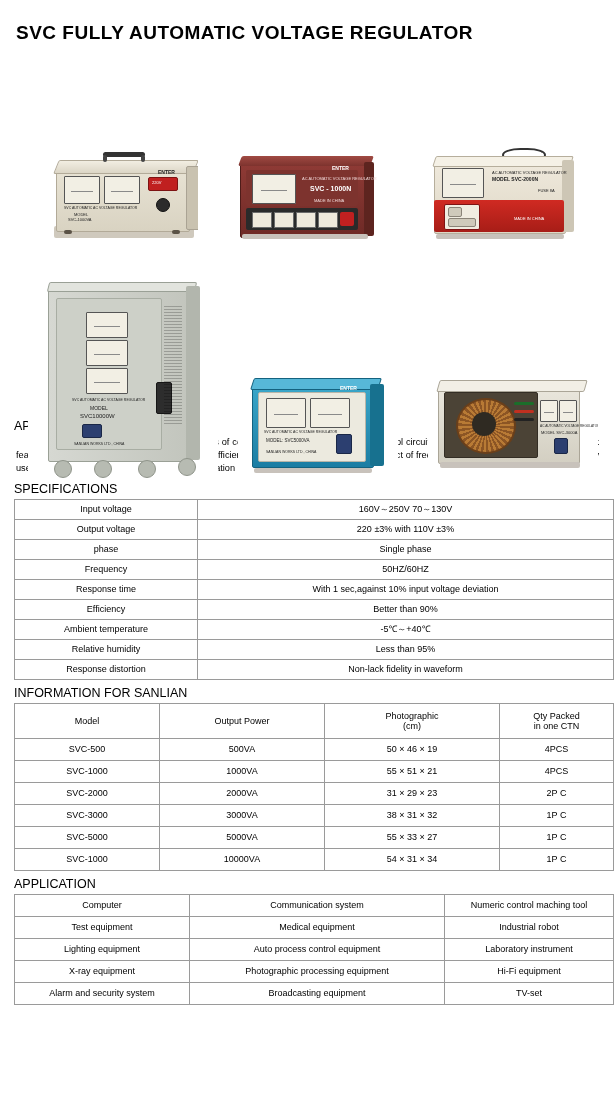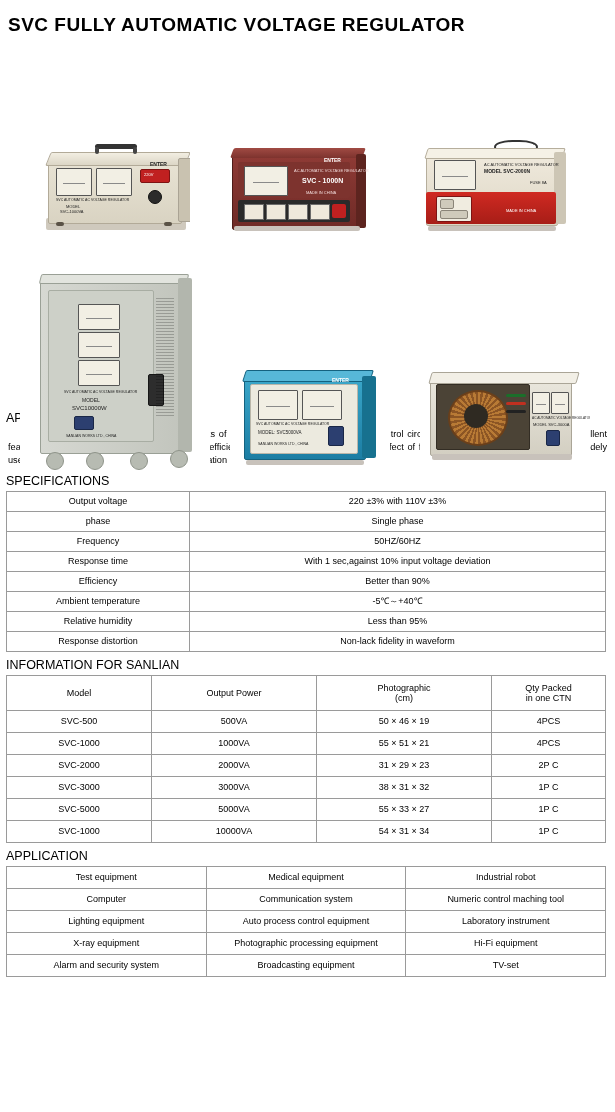--- a/index.html
+++ b/index.html
@@ -11,21 +11,21 @@
     height: 1112px;
     background: #ffffff;
     font-family: "Liberation Sans", sans-serif;
     color: #000000;
     overflow: hidden;
   }
   .page {
     position: relative;
     width: 615px;
     height: 1112px;
-    padding: 0;
+    padding: 8px;
     box-sizing: border-box;
   }
   .title {
     font-size: 19px;
     font-weight: bold;
     letter-spacing: 0.5px;
     padding: 14px 0 0 8px;
     margin: 0;
   }
   .gallery {
@@ -288,20 +288,24 @@
   <h2 class="section">APPLICATION</h2>
   <div class="para">
     <span class="indent">SVC fully automatic voltage regulator consists of contact voltage regulator,sampling control circuit and servo motor as well.</span>
     <span>It has excellent features,such as small waveform distortion,high efficiency,high power factor,free from the effect of frequency variation of supply.It can be widely used in most situations where the voltage stabilization is required.</span>
   </div>
 
   <h2 class="section">SPECIFICATIONS</h2>
   <table id="spec-table">
     <tbody>
       <tr>
+        <td class="k">Input voltage</td>
+        <td>160V～250V 70～130V</td>
+      </tr>
+      <tr>
         <td class="k">Output voltage</td>
         <td>220 ±3% with 110V ±3%</td>
       </tr>
       <tr>
         <td class="k">phase</td>
         <td>Single  phase</td>
       </tr>
       <tr>
         <td class="k">Frequency</td>
         <td>50HZ/60HZ</td>
@@ -380,30 +384,30 @@
         <td>54 × 31 × 34</td>
         <td>1P C</td>
       </tr>
     </tbody>
   </table>
 
   <h2 class="section">APPLICATION</h2>
   <table id="app-table">
     <tbody>
       <tr>
+        <td style="width:170px;">Computer</td>
+        <td style="width:250px;">Communication system</td>
+        <td>Numeric control maching tool</td>
+      </tr>
+      <tr>
         <td>Test equipment</td>
         <td>Medical equipment</td>
         <td>Industrial robot</td>
       </tr>
       <tr>
-        <td style="width:170px;">Computer</td>
-        <td style="width:250px;">Communication system</td>
-        <td>Numeric control maching tool</td>
-      </tr>
-      <tr>
         <td>Lighting equipment</td>
         <td>Auto process control equipment</td>
         <td>Laboratory instrument</td>
       </tr>
       <tr>
         <td>X-ray equipment</td>
         <td>Photographic processing equipment</td>
         <td>Hi-Fi equipment</td>
       </tr>
       <tr>

